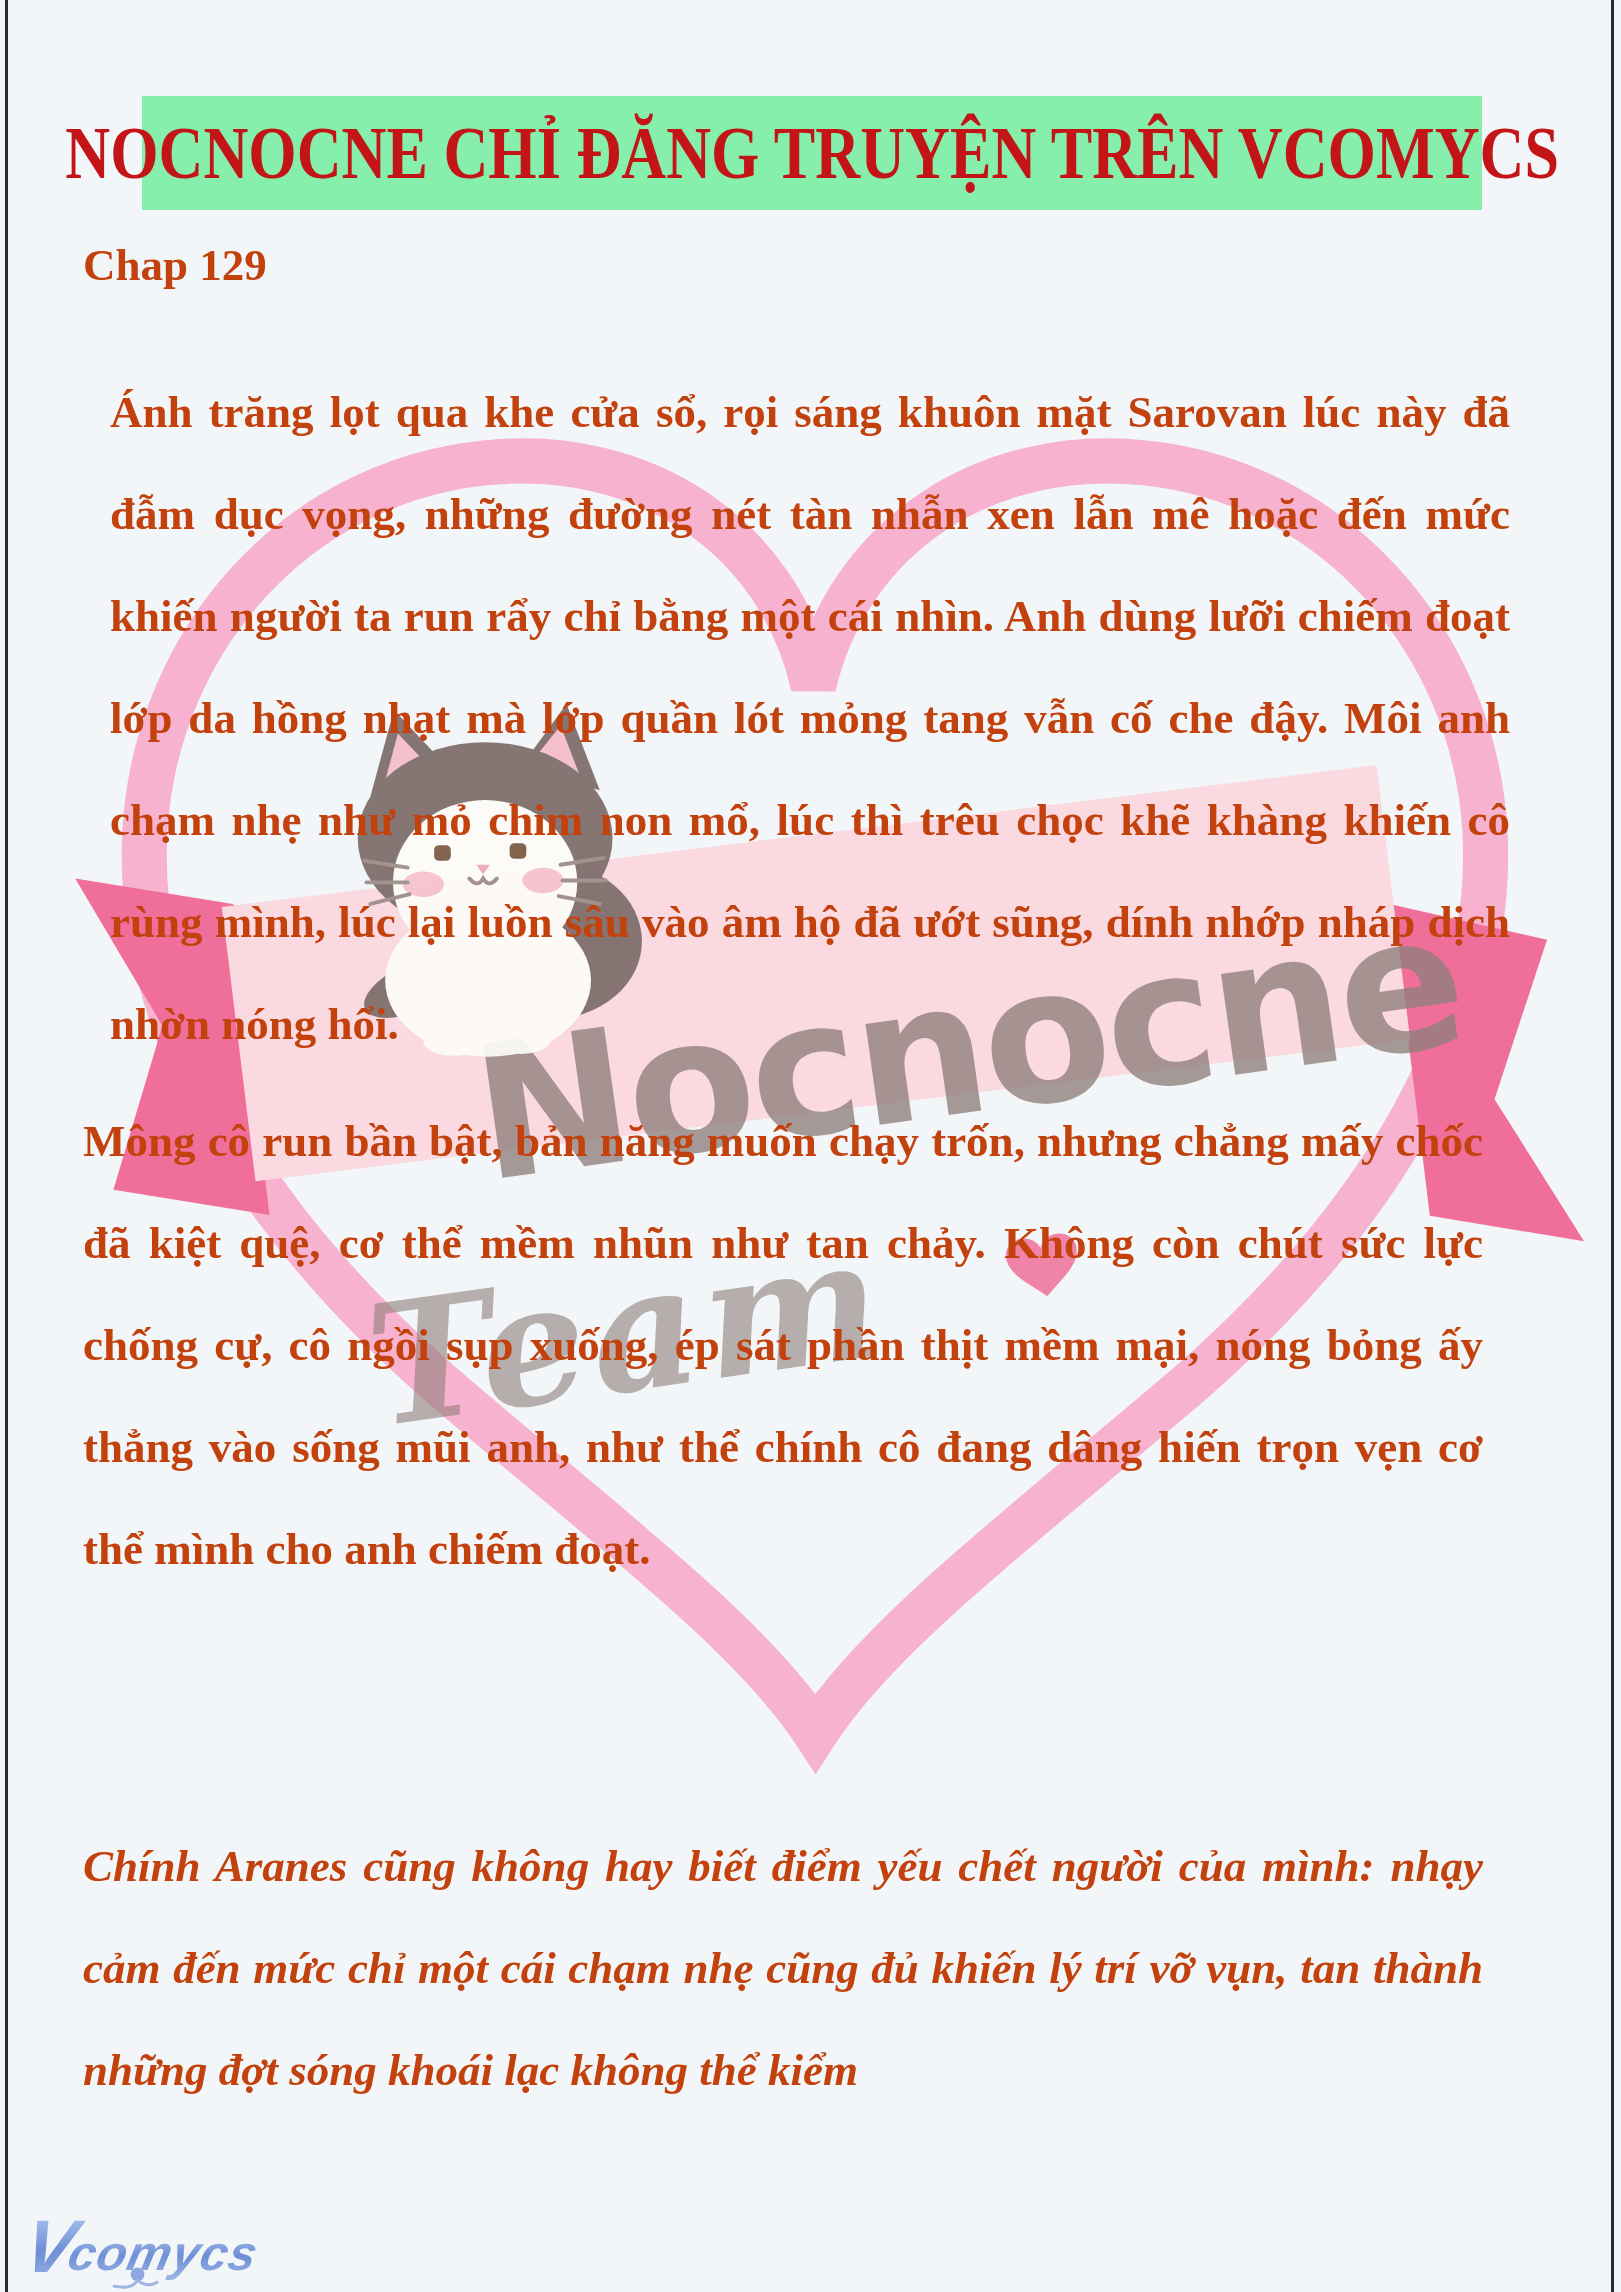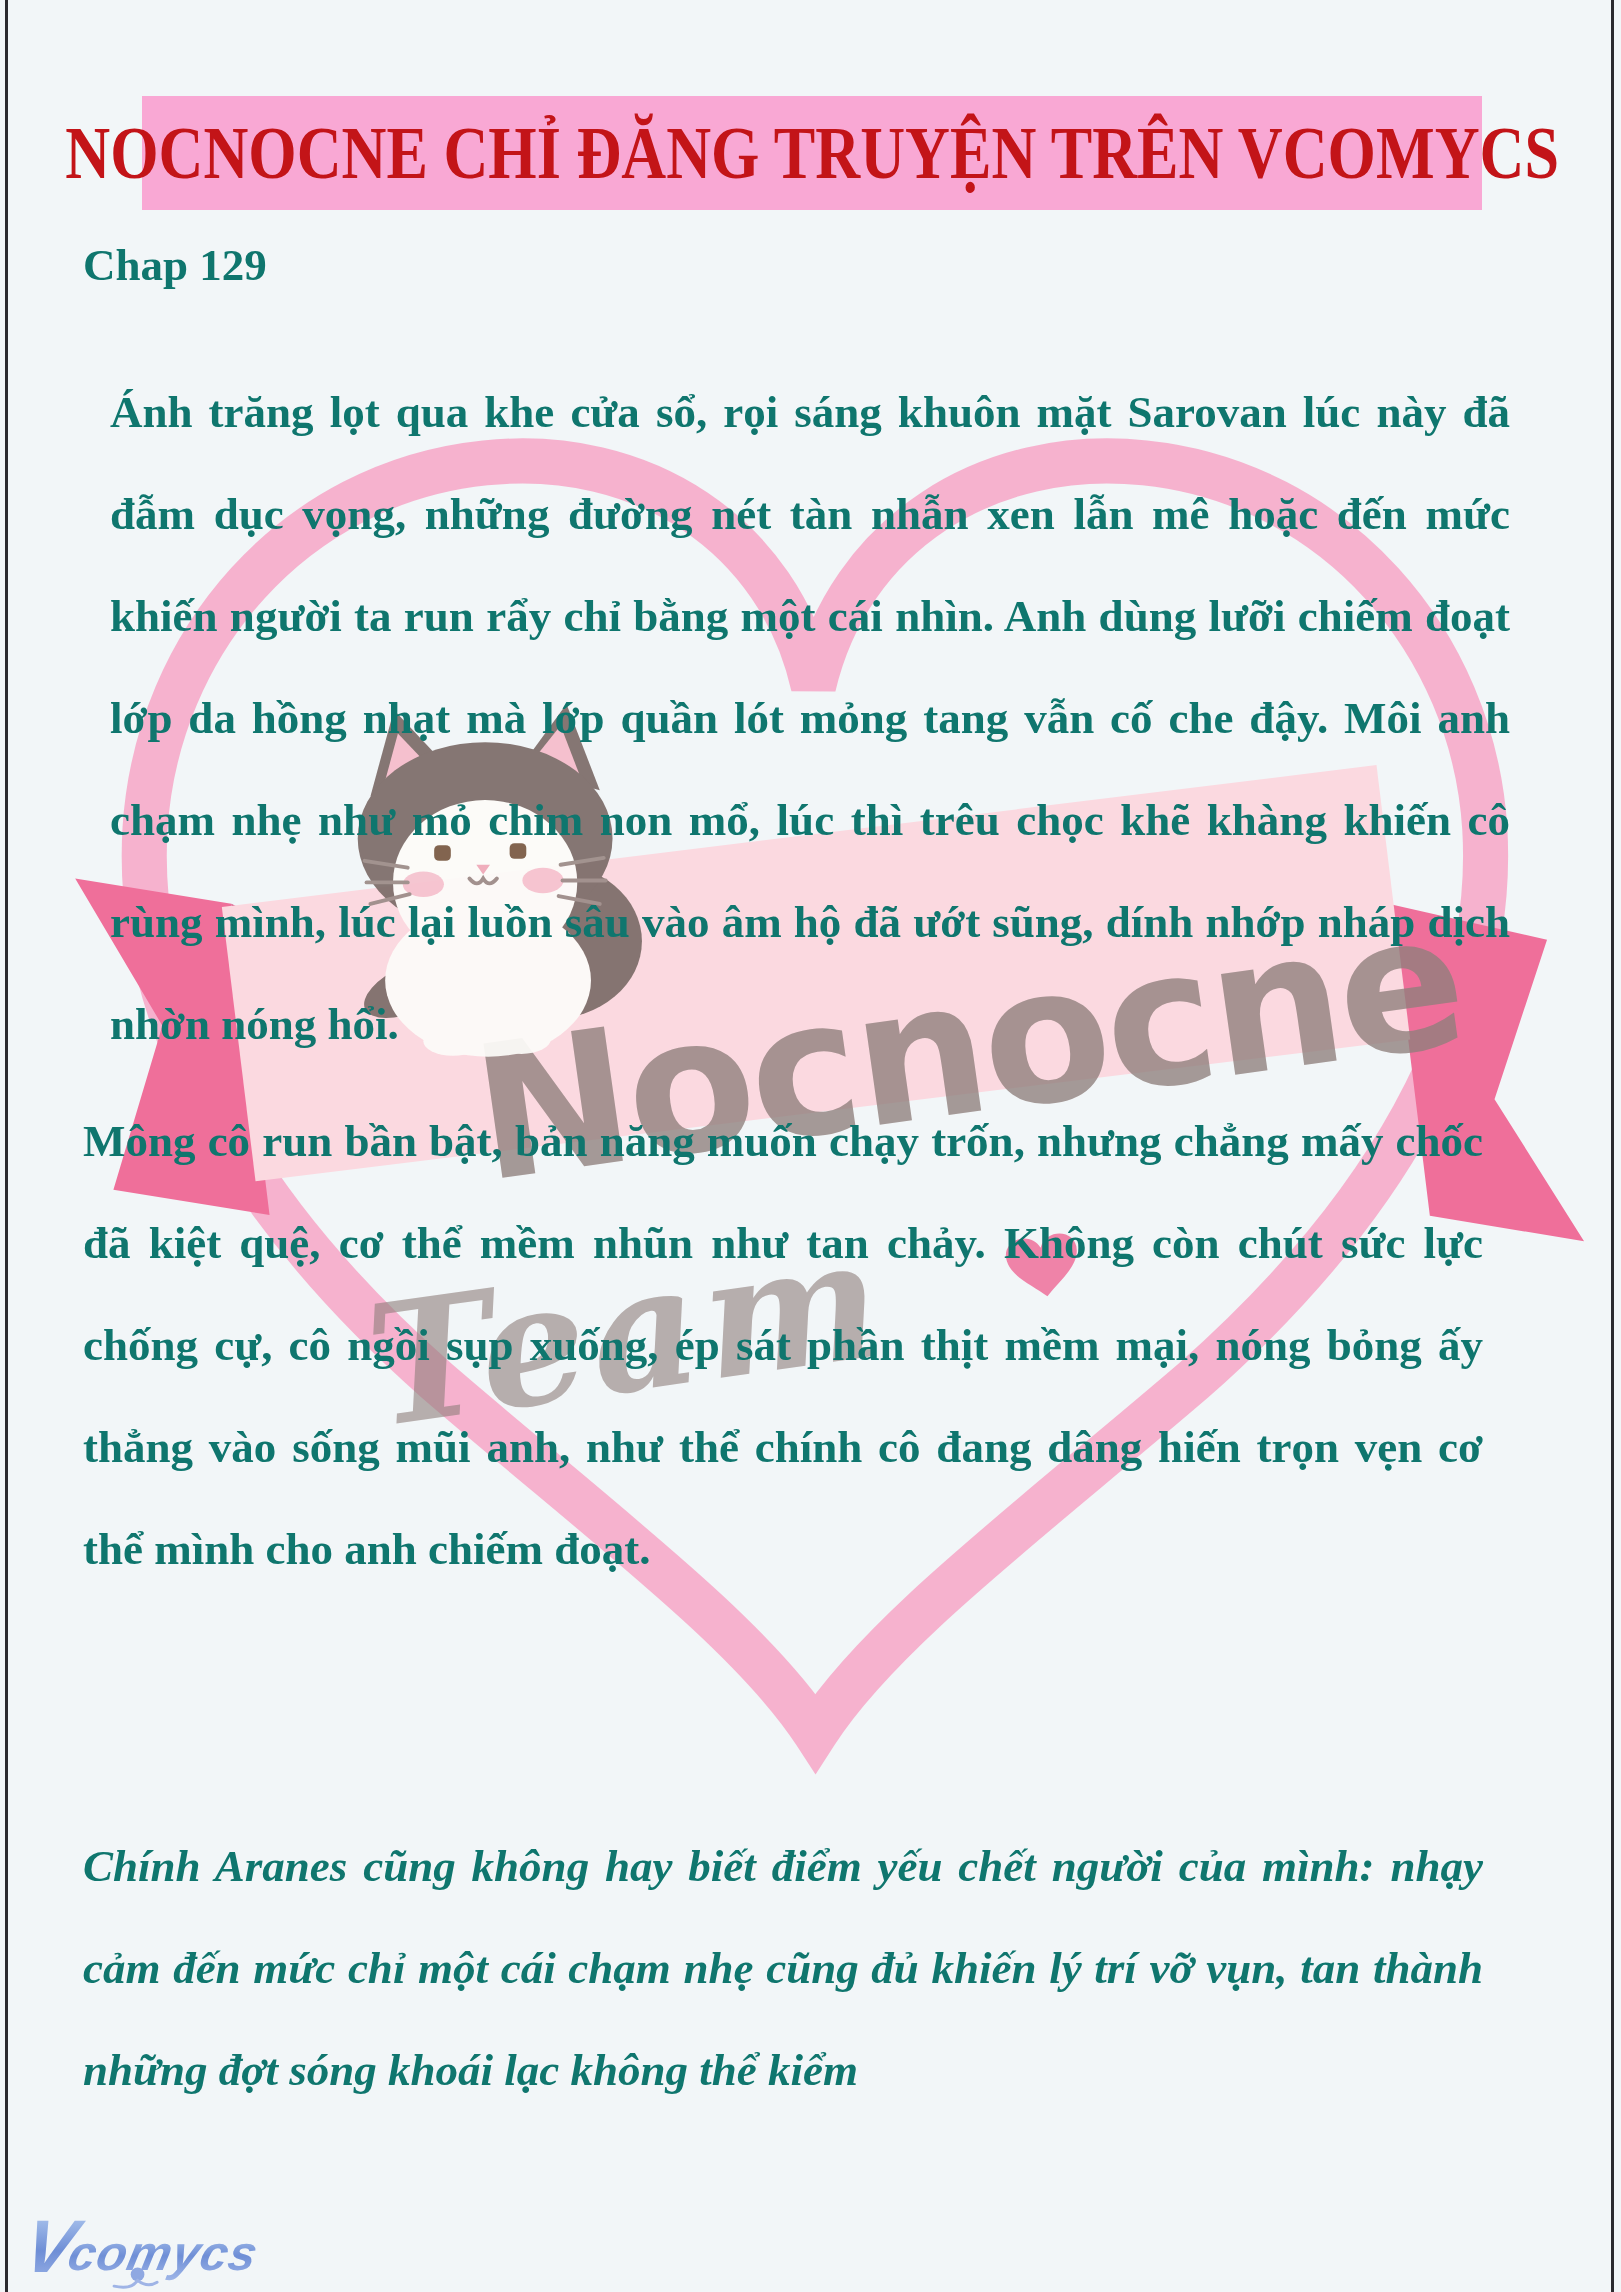--- a/index.html
+++ b/index.html
@@ -14,34 +14,34 @@
     position:absolute;top:0;bottom:0;width:2.9px;
     background:#2b2b2f;z-index:4;
   }
   #left-rule{left:4.9px;}
   #right-rule{left:1611px;}
   #watermark{
     position:absolute;left:0;top:0;z-index:1;
   }
   #banner{
     position:absolute;left:142px;top:96px;width:1340px;height:114px;
-    background:#f9a8d4;
+    background:#86efac;
     display:flex;align-items:center;justify-content:center;
     z-index:2;
   }
   #banner .banner-text{
     font-weight:bold;font-size:74px;line-height:1;
     color:#c31418;white-space:nowrap;
     display:inline-block;transform:scaleX(0.84);
     letter-spacing:0px;
   }
   .text-block{
     position:absolute;left:83px;width:1400px;
     font-weight:bold;font-size:45px;line-height:102px;
-    color:#0f766e;z-index:2;
+    color:#c2410c;z-index:2;
   }
   #chapter{top:214px;}
   .para{text-align:justify;}
   #para-0{top:361px;margin-left:27px;}
   #para-1{top:1090px;}
   #para-2{top:1662px;}
   #para-3{top:1815px;font-style:italic;}
   #logo{
     position:absolute;left:17.6px;top:2200px;z-index:2;
   }

